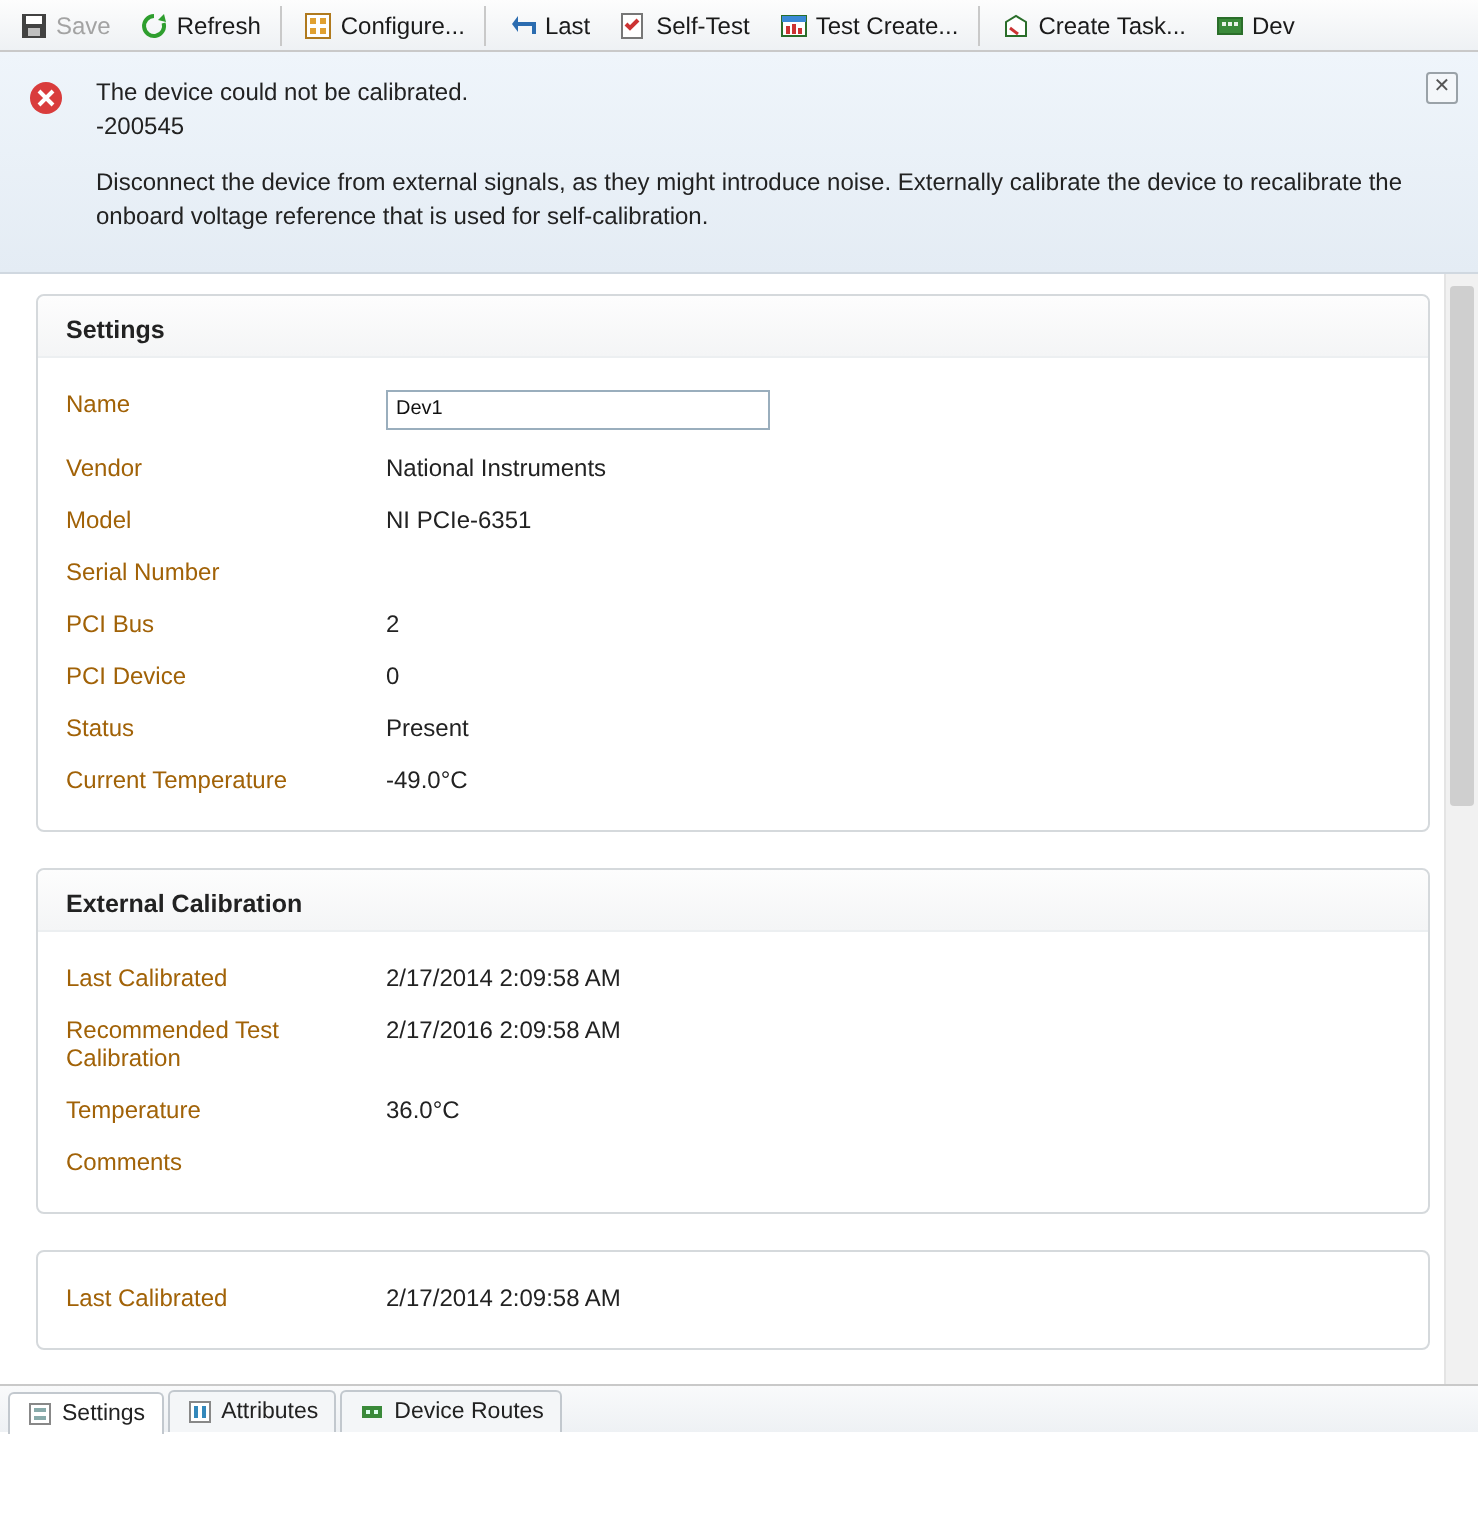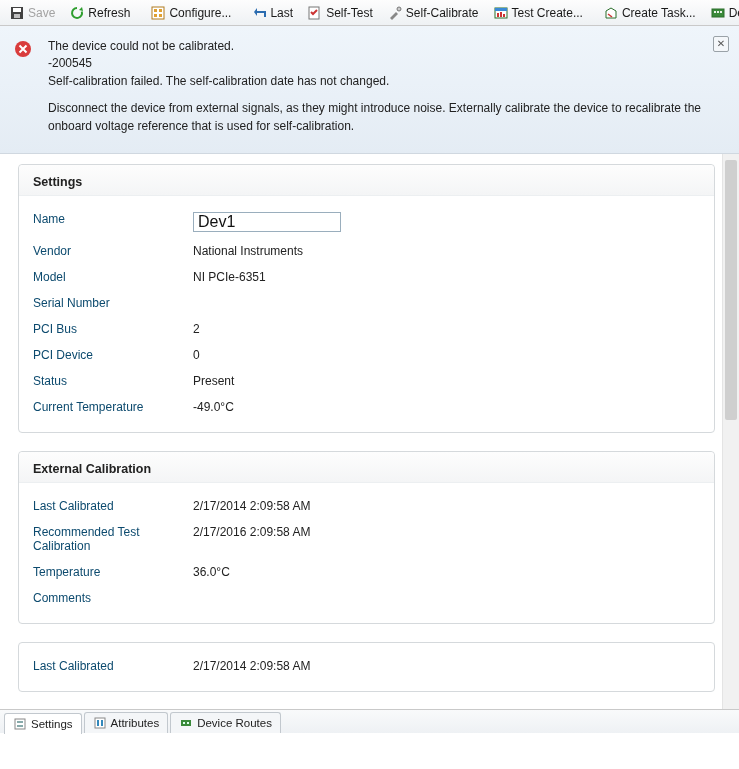--- a/index.html
+++ b/index.html
@@ -103,32 +103,32 @@
   .panel-body {
     padding: 10px 14px 12px 14px;
   }
   .row {
     display: flex;
     align-items: flex-start;
     padding: 6px 0;
   }
   .row .label {
     width: 160px;
-    color: #0c4a6e;
+    color: #a16207;
   }
   .row .value {
     flex: 1;
     color: #222;
   }
   .name-input {
-    width: 148px;
+    width: 192px;
     height: 20px;
     border: 1px solid #9aaebd;
     padding: 1px 4px;
-    font-size: 16px;
+    font-size: 10px;
     font-family: inherit;
     color:#111;
   }
   .bottom-tabs {
     height: 24px;
     background: linear-gradient(#f9fafb, #eef1f4);
     border-top: 1px solid #c9c9c9;
     display: flex;
     align-items: flex-end;
     padding-left: 4px;
@@ -198,29 +198,20 @@
     <span>Last</span>
   </div>
   <div class="tb-btn">
     <span class="icon">
       <svg width="16" height="16">
           <rect x="2" y="2" width="10" height="12" fill="#fff" stroke="#777"></rect>
           <path d="M4 7l2 2 4-4" fill="none" stroke="#c33" stroke-width="2"></path>
         </svg>
     </span>
     <span>Self-Test</span>
-  </div>
-  <div class="tb-btn">
-    <span class="icon">
-      <svg width="16" height="16">
-          <path d="M3 13l6-6 2 2-6 6z" fill="#888"></path>
-          <circle cx="12" cy="4" r="2" fill="#ccc" stroke="#777"></circle>
-        </svg>
-    </span>
-    <span>Self-Calibrate</span>
   </div>
   <div class="tb-btn">
     <span class="icon">
       <svg width="16" height="16">
           <rect x="2" y="3" width="12" height="10" fill="#fff" stroke="#2a6e2a"></rect>
           <rect x="2" y="3" width="12" height="3" fill="#3a8ad6"></rect>
           <rect x="4" y="8" width="2" height="4" fill="#c33"></rect>
           <rect x="7" y="7" width="2" height="5" fill="#c33"></rect>
           <rect x="10" y="9" width="2" height="3" fill="#c33"></rect>
         </svg>
@@ -255,21 +246,20 @@
     <svg width="18" height="18">
         <circle cx="9" cy="9" r="8" fill="#d93c3c"></circle>
         <path d="M5.5 5.5l7 7M12.5 5.5l-7 7" stroke="#fff" stroke-width="2"></path>
       </svg>
   </span>
   <span class="close">
     <span>✕</span>
   </span>
   <div>The device could not be calibrated.</div>
   <div>-200545</div>
-  <div>Self-calibration failed.  The self-calibration date has not changed.</div>
   <div style="height:10px"></div>
   <div>Disconnect the device from external signals, as they might introduce noise.  Externally calibrate the device to recalibrate the onboard voltage reference that is used for self-calibration.</div>
 </div>
 
 <div class="content-wrap">
   <div class="content">
 
     <div class="panel">
       <div class="panel-header">Settings</div>
       <div class="panel-body">

